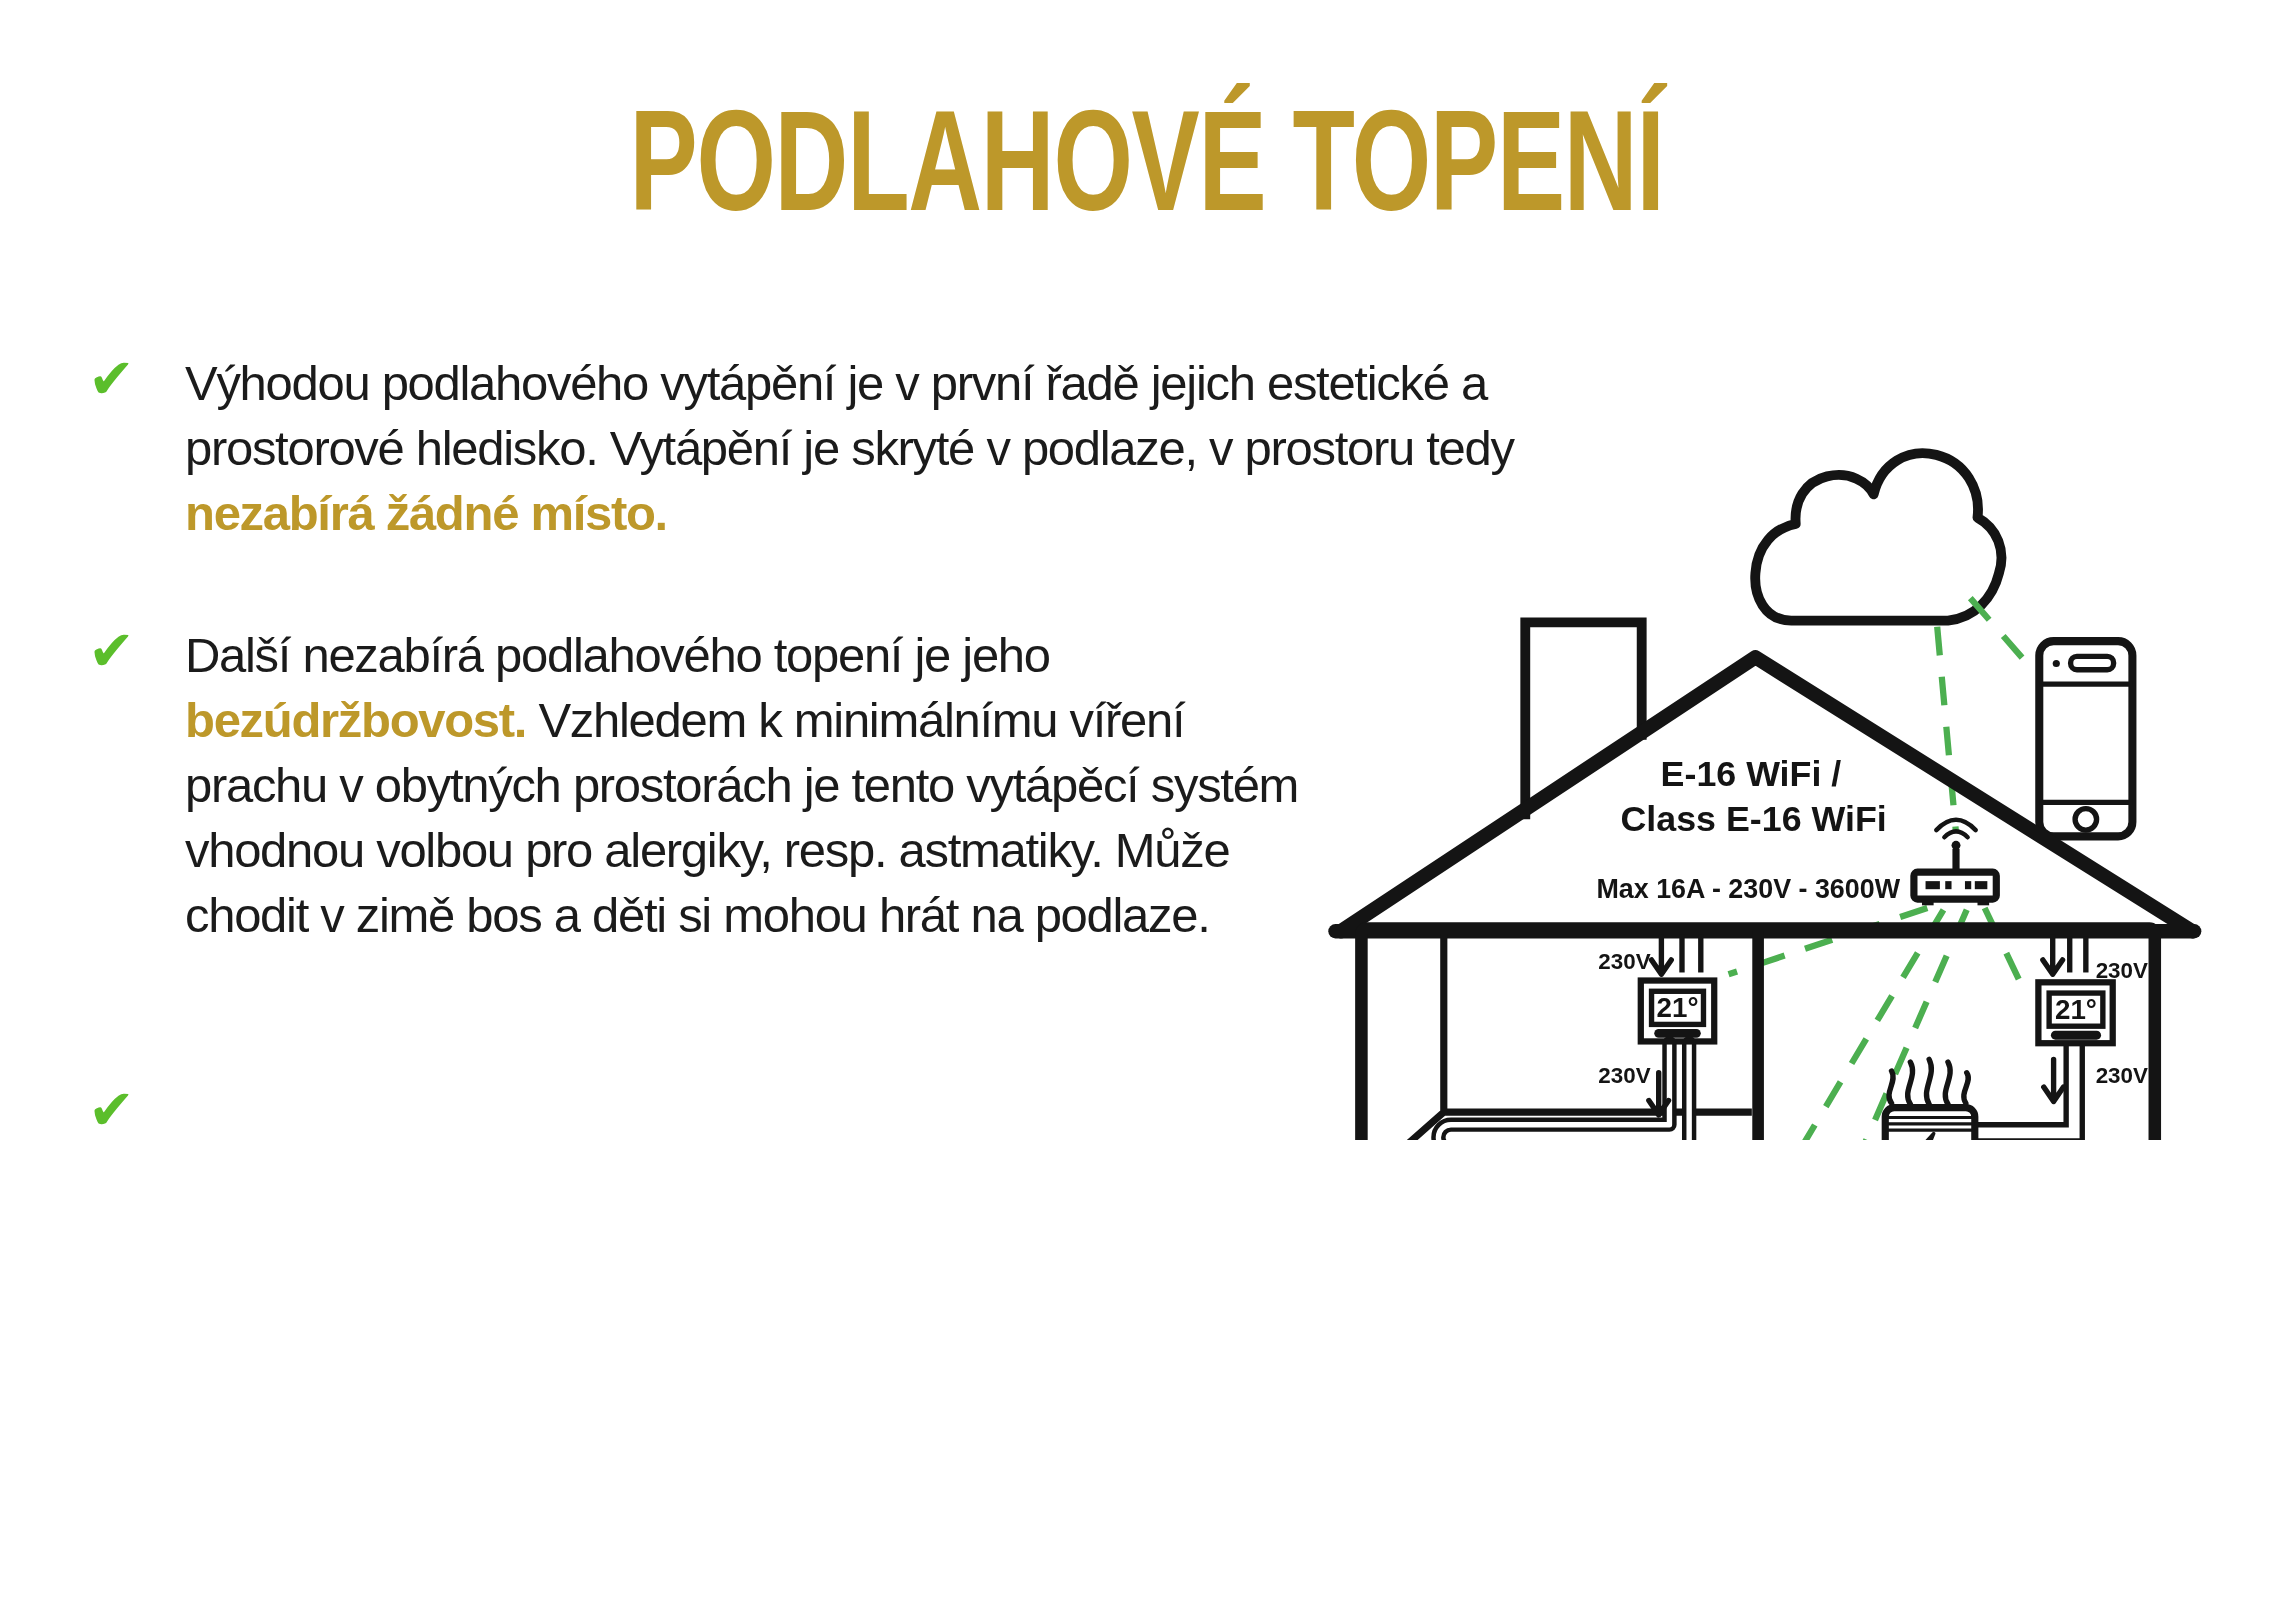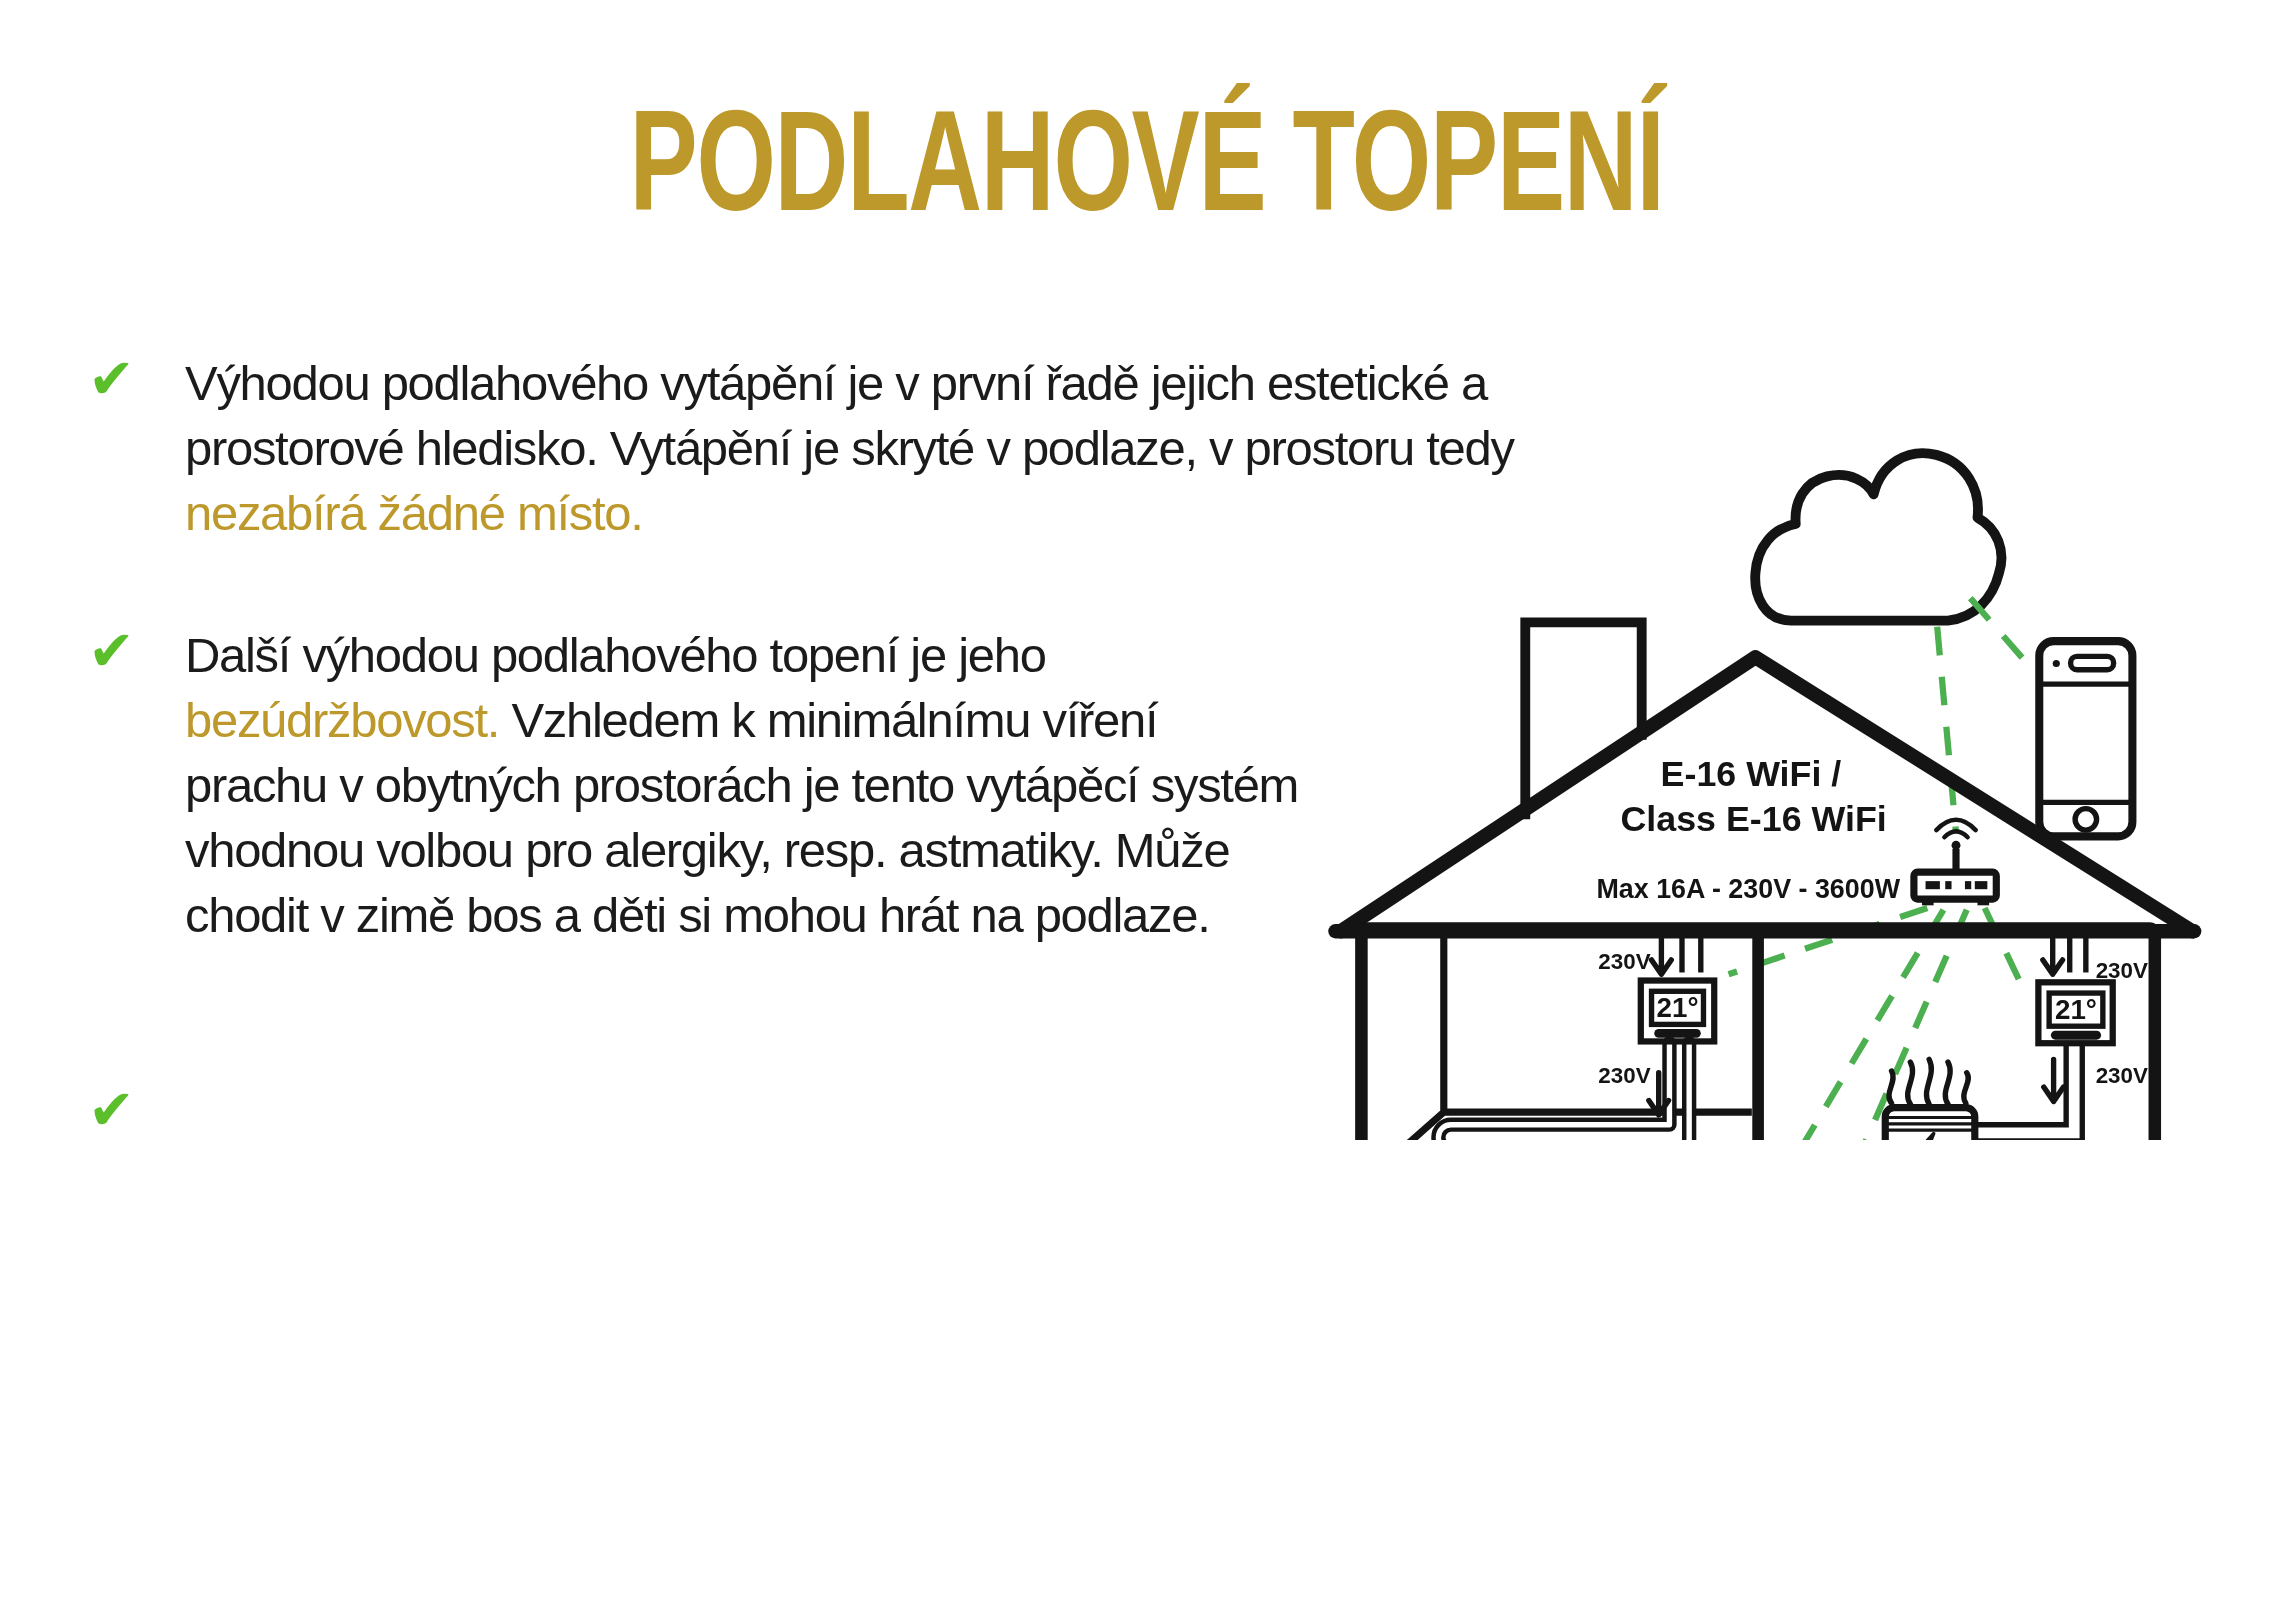--- a/index.html
+++ b/index.html
@@ -16,21 +16,21 @@
   }
   .bullet{
     position:absolute;left:88px;padding-left:97px;
     font-size:49px;line-height:65px;letter-spacing:-1.3px;color:#1b1b1b;
   }
   .bullet .check{
     position:absolute;left:0;top:-5.4px;
     font-family:"DejaVu Sans", sans-serif;
     font-size:56px;color:#5BBE2B;letter-spacing:0;
   }
-  .bullet .gold{color:#BD982A;font-weight:400;}
+  .bullet .gold{color:#BD982A;font-weight:700;}
   #b1{top:351px;width:1469px;}
   #b2{top:623px;width:1115px;}
   #b3{top:1082px;width:1124px;}
   svg{position:absolute;inset:0;width:2293px;height:1619px;}
   svg text{font-family:"Liberation Sans", sans-serif;font-weight:700;fill:#141414;}
   .ln{stroke:#141414;fill:none;}
   .green{stroke:#4CAF50;fill:none;stroke-width:7;stroke-dasharray:32 24;}
 </style>
 </head>
 <body>
@@ -39,21 +39,21 @@
 
   <h1 class="page-title">PODLAHOVÉ TOPENÍ</h1>
 
   <div class="bullet" id="b1">
     <span class="check">✔</span>
     <span>Výhodou podlahového vytápění je v první řadě jejich estetické a prostorové hledisko. Vytápění je skryté v podlaze, v prostoru tedy </span><span class="gold">nezabírá žádné místo.</span>
   </div>
 
   <div class="bullet" id="b2">
     <span class="check">✔</span>
-    <span>Další výhodou podlahového topení je jeho </span><span class="gold">bezúdržbovost.</span><span> Vzhledem k minimálnímu víření prachu v obytných prostorách je tento vytápěcí systém vhodnou volbou pro alergiky, resp. astmatiky. Může chodit v zimě bos a děti si mohou hrát na podlaze.</span>
+    <span>Další nezabírá podlahového topení je jeho </span><span class="gold">bezúdržbovost.</span><span> Vzhledem k minimálnímu víření prachu v obytných prostorách je tento vytápěcí systém vhodnou volbou pro alergiky, resp. astmatiky. Může chodit v zimě bos a děti si mohou hrát na podlaze.</span>
   </div>
 
   <div class="bullet" id="b3">
     <span class="check">✔</span>
   </div>
 
   <svg viewBox="0 0 2560 1808">
 
     <path class="ln" stroke-width="11" stroke-linejoin="round" d="M2000,693 C1970,693 1958,665 1960,640 C1962,610 1980,590 2005,585 C2003,560 2015,538 2040,532 C2065,526 2085,538 2092,552 C2100,518 2130,500 2162,508 C2194,516 2212,546 2208,578 C2230,590 2240,615 2232,640 C2225,668 2205,690 2175,693 Z"></path>
 

